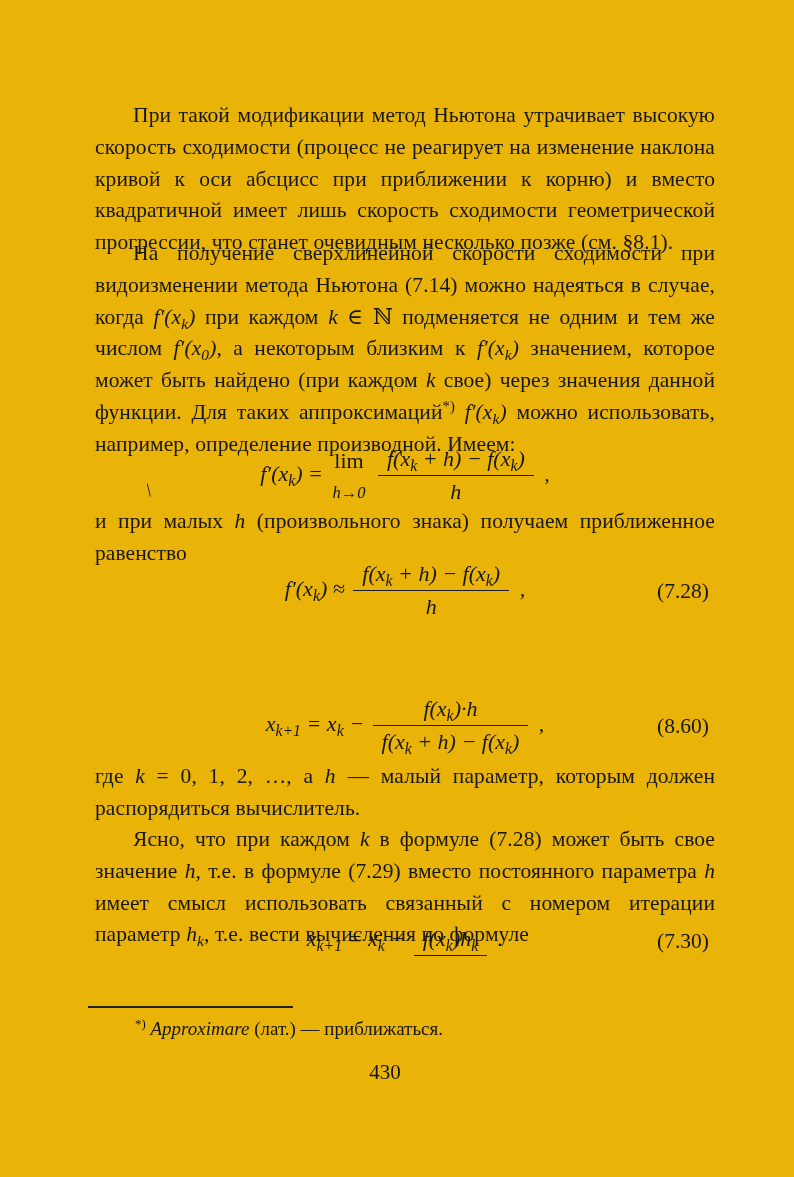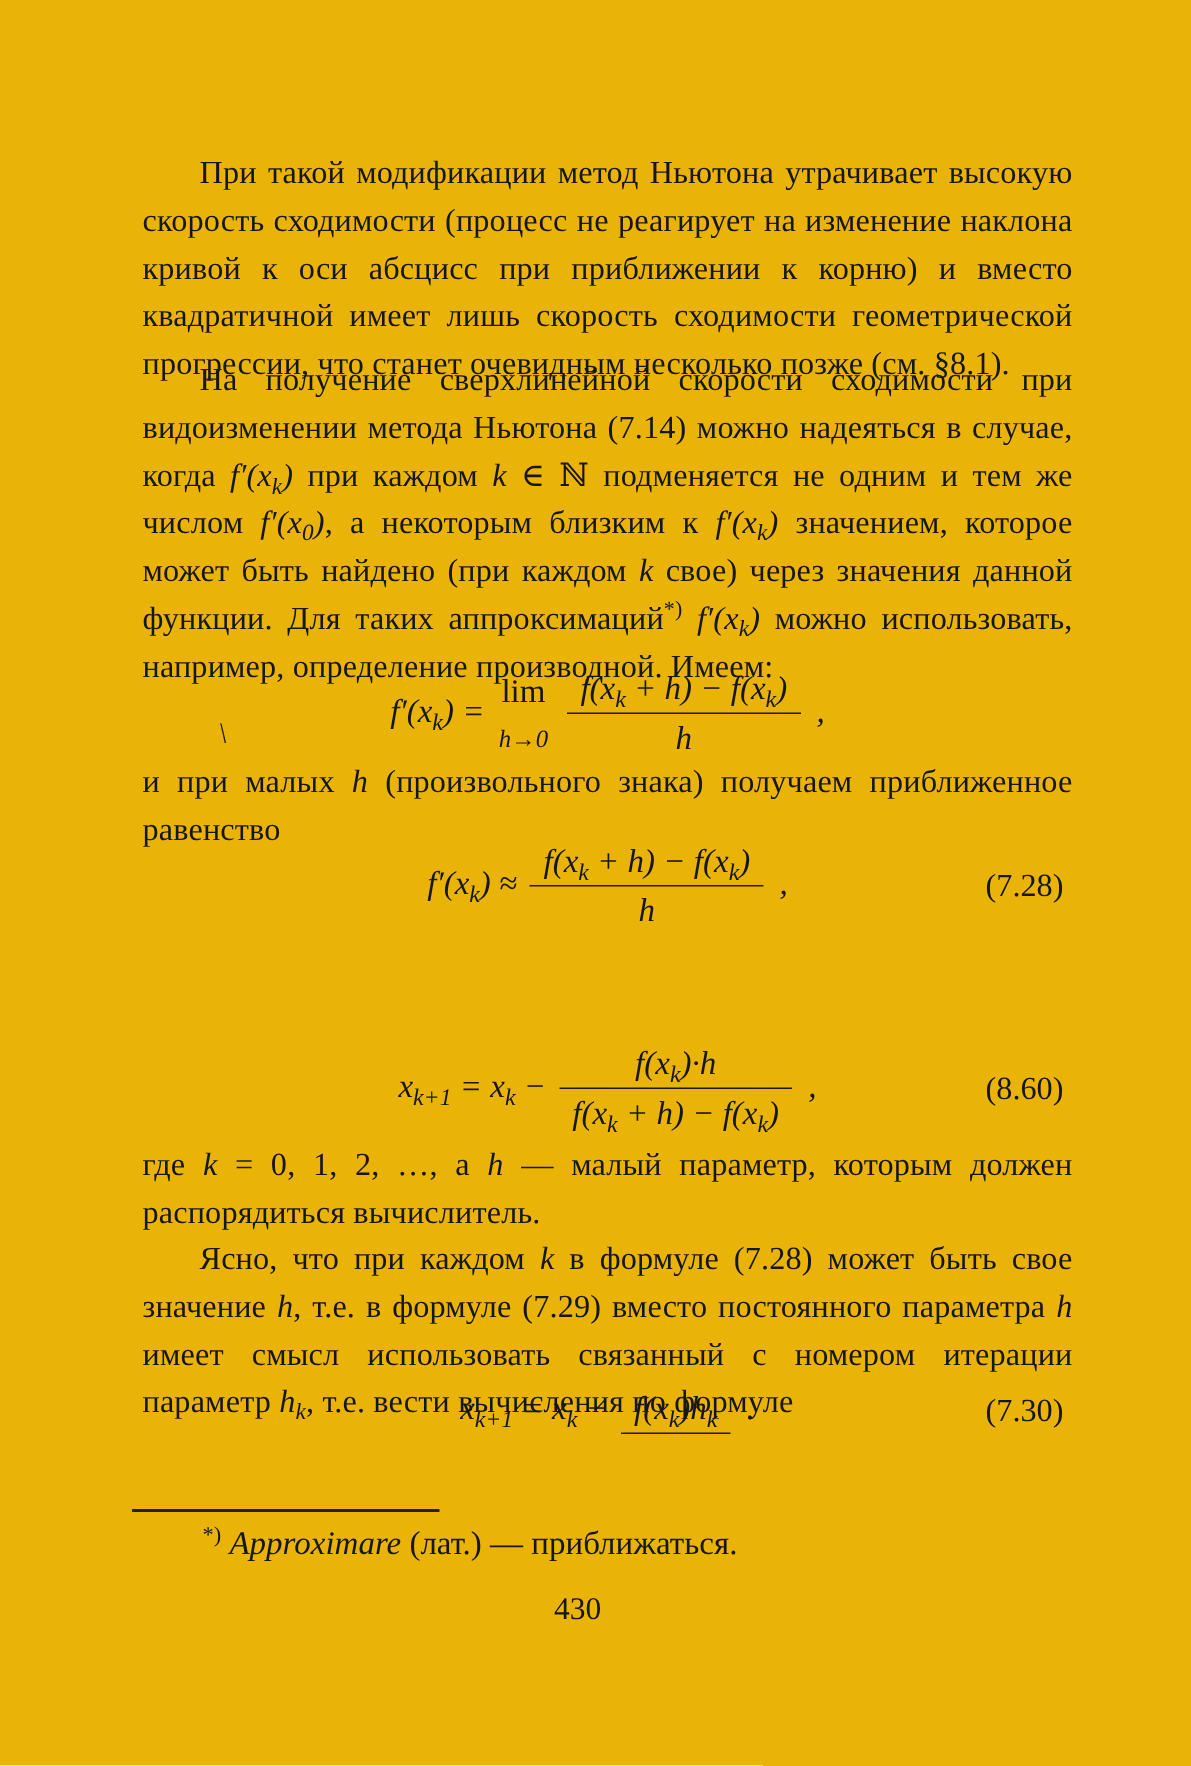--- a/index.html
+++ b/index.html
@@ -87,21 +87,21 @@
   
   .fnrule {
     position: absolute;
     left: 88px;
     top: 1006px;
     width: 205px;
     height: 2px;
     background: #222;
   }
   .footnote {
-    font-size: 22px;
+    font-size: 19px;
     line-height: 25px;
     text-indent: 40px;
     text-align: left;
   }
   .pagenum {
     position: absolute;
     left: 85px;
     top: 1060px;
     width: 600px;
     text-align: center;

